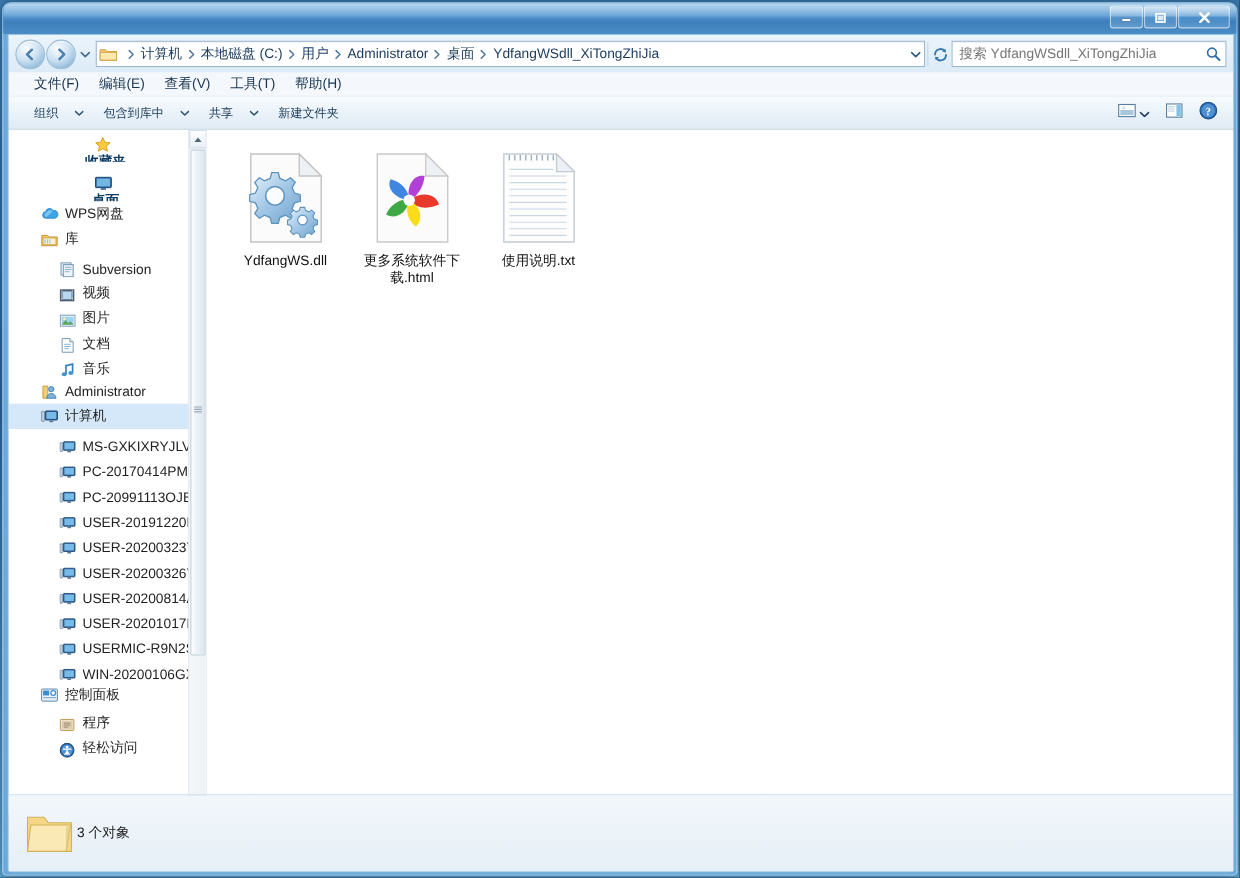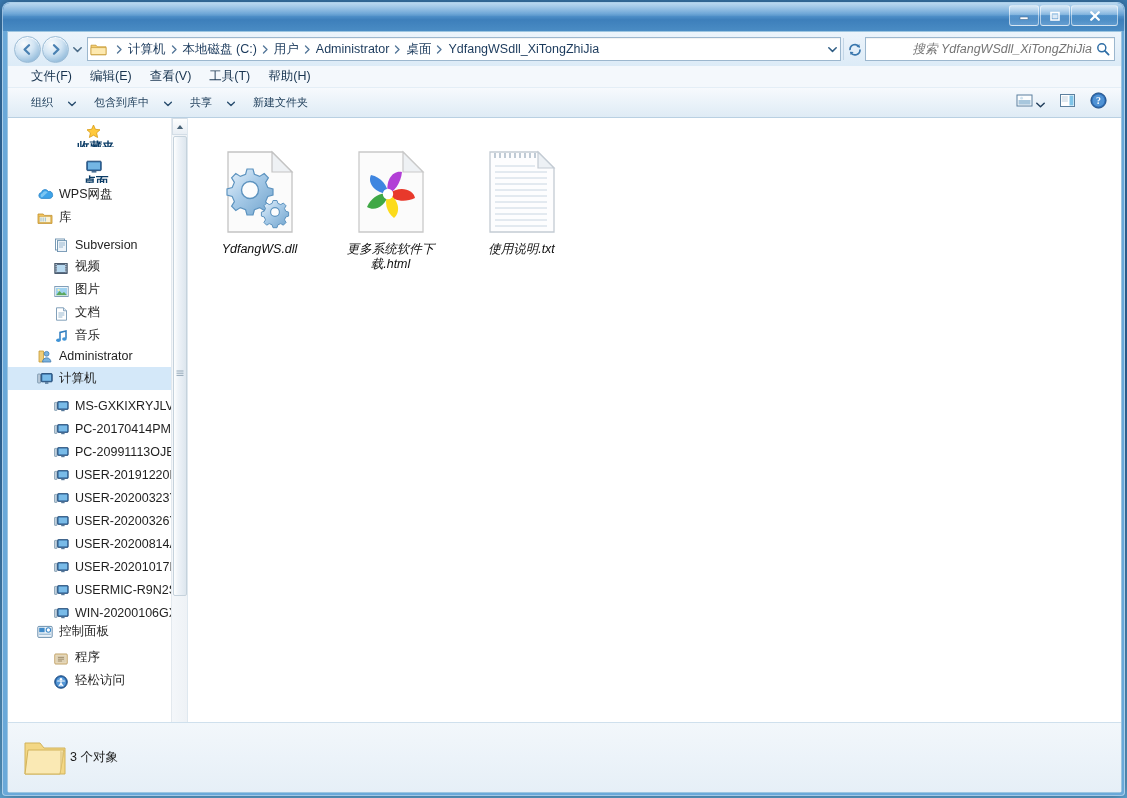--- a/index.html
+++ b/index.html
@@ -99,22 +99,22 @@
 
   .searchbox {
     width:250px; height:24px; margin-right:6px;
     background:#fff; border:1px solid #9cb7ce;
     display:flex; align-items:center;
     box-shadow: inset 0 1px 1px rgba(0,0,0,0.06);
   }
   .searchbox input {
     flex:1; border:none; outline:none;
     font-family:"Liberation Sans", sans-serif;
-    font-size:12.5px; font-style:italic; color:#a21caf;
-    padding-left:6px; background:transparent;text-align:right;
+    font-size:12.5px; color:#a21caf;
+    padding-left:6px; background:transparent;
   }
   .search-ico { width:22px; display:flex; align-items:center; justify-content:center; }
 
   
   .menubar {
     position:absolute; left:0; top:34px; width:100%; height:22px;
     background:#f4f8fc;
     display:flex; align-items:center; padding-left:14px;
     border-bottom:1px solid #e4eef6;
   }
@@ -181,22 +181,22 @@
     background: linear-gradient(90deg,#fdfefe 0%,#eef3f8 35%,#dde6ee 100%);
     border:1px solid #c5d2dc; border-radius:2px;
     display:flex; align-items:center; justify-content:center;
   }
   .grip { width:8px; height:7px; }
 
   .content {
     flex:1; background:#fff; position:relative; overflow:hidden;
   }
   .filegrid {
-    position:absolute; left:14px; top:24px;
-    display:flex; gap:16px;font-style:italic;
+    position:absolute; left:14px; top:12px;
+    display:flex; gap:0;
   }
   .fileitem {
     width:115px; padding-top:4px;
     display:flex; flex-direction:column; align-items:center;
     cursor:default;
   }
   .icon-wrap { width:90px; height:92px; display:flex; align-items:center; justify-content:center; }
   .fname {
     font-size:12.5px; color:#111; text-align:center; line-height:15px;
     width:104px; word-wrap:break-word; margin-top:4px;

